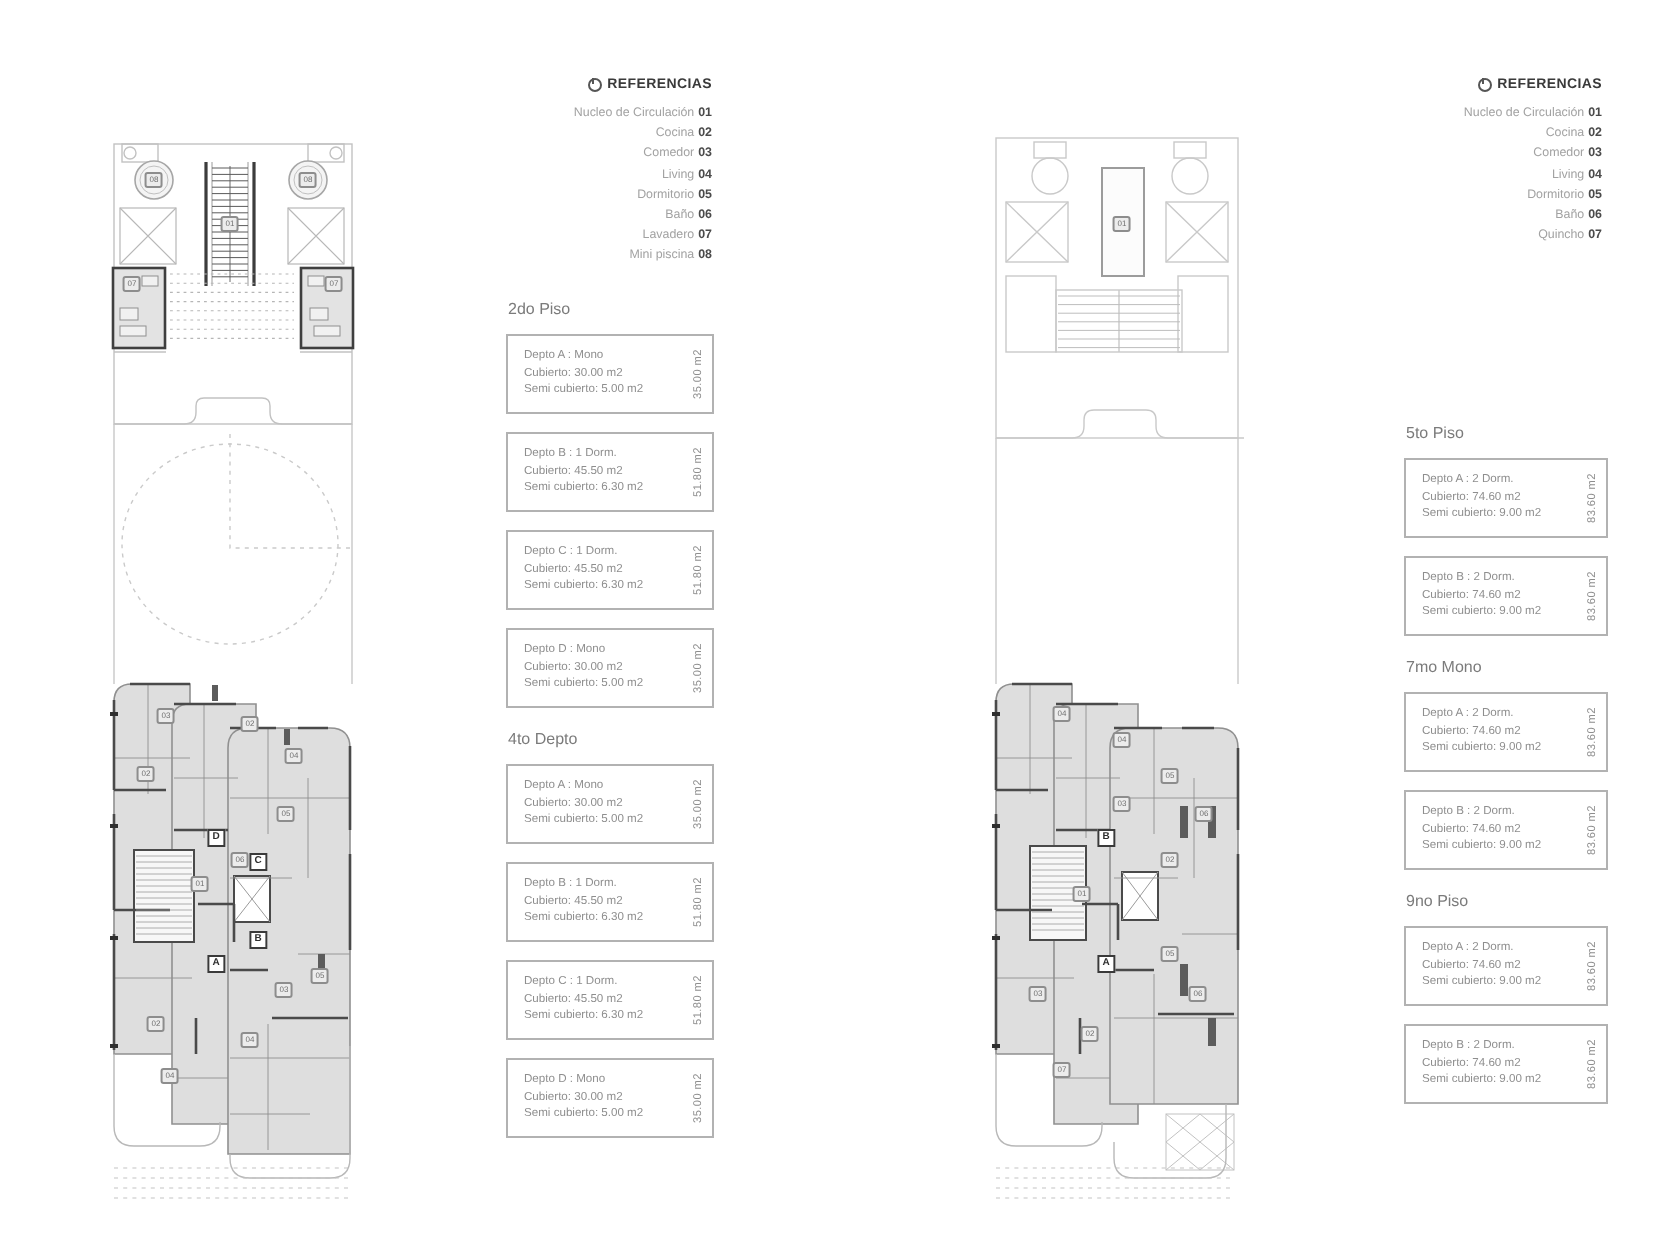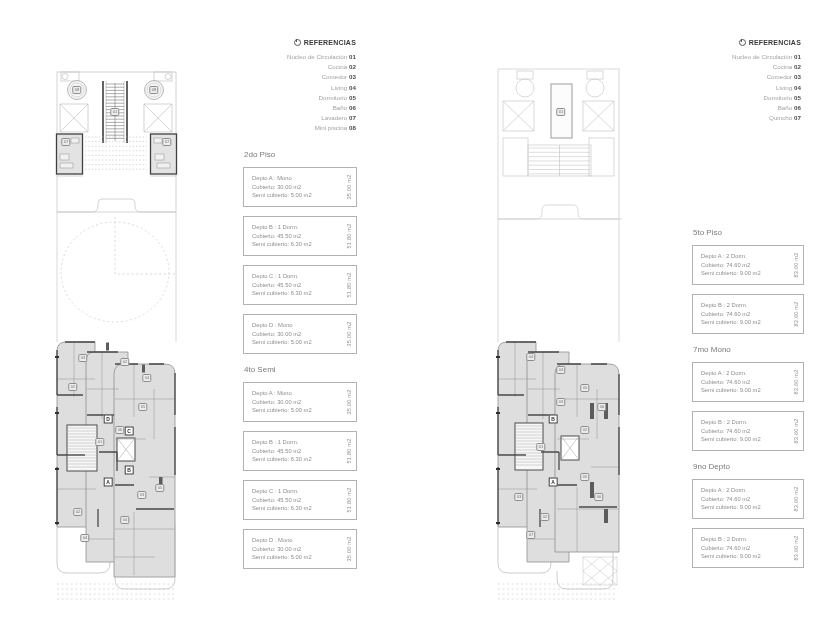--- a/index.html
+++ b/index.html
@@ -13,22 +13,22 @@
   .ref-title{font-size:7px;font-weight:bold;color:#3a3a3a;letter-spacing:.2px;
              display:flex;justify-content:flex-end;align-items:center;gap:3px;margin-bottom:6px;}
   .ref-icon{width:5px;height:5px;border:1px solid #555;border-radius:50%;display:inline-block;position:relative;flex:0 0 auto;}
   .ref-icon::after{content:"";position:absolute;left:1.4px;top:-1px;width:1px;height:2.6px;background:#555;}
   .ref-item{font-size:6.2px;line-height:10.2px;color:#a2a2a2;white-space:nowrap;}
   .ref-num{font-weight:bold;color:#4a4a4a;margin-left:2px;}
 
   
   .floors{position:absolute;}
   #floors-left{left:243px;top:150px;width:114px;}
-  #floors-right{left:692px;top:228px;width:112px;}
-  .floor-section{margin-bottom:11px;}
+  #floors-right{left:692px;top:212px;width:112px;}
+  .floor-section{margin-bottom:11px;margin-left:10px;}
   .floor-heading{font-size:8px;color:#7b7b7b;margin:0 0 8px 1px;}
   .apt-box{position:relative;box-sizing:border-box;border:1px solid #b2b2b2;height:40px;
            margin-bottom:9px;padding:6px 15px 0 8px;background:#fff;}
   .apt-line{font-size:5.8px;line-height:8.7px;color:#8e8e8e;white-space:nowrap;}
   .apt-total{position:absolute;top:0;right:0;bottom:0;width:13px;display:flex;align-items:center;justify-content:center;}
   .apt-total span{transform:rotate(-90deg);font-size:5.6px;color:#8e8e8e;white-space:nowrap;letter-spacing:.2px;}
 
   
   .plan{position:absolute;}
   #plan-left{left:54px;top:57px;width:125px;height:545px;}
@@ -359,21 +359,21 @@
         <div class="apt-box">
           <div class="apt-line apt-name">Depto D : Mono</div>
           <div class="apt-line">Cubierto: 30.00  m2</div>
           <div class="apt-line">Semi cubierto: 5.00 m2</div>
           <div class="apt-total">
             <span>35.00  m2</span>
           </div>
         </div>
       </div>
       <div class="floor-section">
-        <div class="floor-heading">4to Semi</div>
+        <div class="floor-heading">4to Depto</div>
         <div class="apt-box">
           <div class="apt-line apt-name">Depto A : Mono</div>
           <div class="apt-line">Cubierto: 30.00  m2</div>
           <div class="apt-line">Semi cubierto: 5.00 m2</div>
           <div class="apt-total">
             <span>35.00  m2</span>
           </div>
         </div>
         <div class="apt-box">
           <div class="apt-line apt-name">Depto B : 1 Dorm.</div>
@@ -434,21 +434,21 @@
         <div class="apt-box">
           <div class="apt-line apt-name">Depto B : 2 Dorm.</div>
           <div class="apt-line">Cubierto: 74.60  m2</div>
           <div class="apt-line">Semi cubierto: 9.00 m2</div>
           <div class="apt-total">
             <span>83.60  m2</span>
           </div>
         </div>
       </div>
       <div class="floor-section">
-        <div class="floor-heading">9no Depto</div>
+        <div class="floor-heading">9no Piso</div>
         <div class="apt-box">
           <div class="apt-line apt-name">Depto A : 2 Dorm.</div>
           <div class="apt-line">Cubierto: 74.60  m2</div>
           <div class="apt-line">Semi cubierto: 9.00 m2</div>
           <div class="apt-total">
             <span>83.60  m2</span>
           </div>
         </div>
         <div class="apt-box">
           <div class="apt-line apt-name">Depto B : 2 Dorm.</div>

